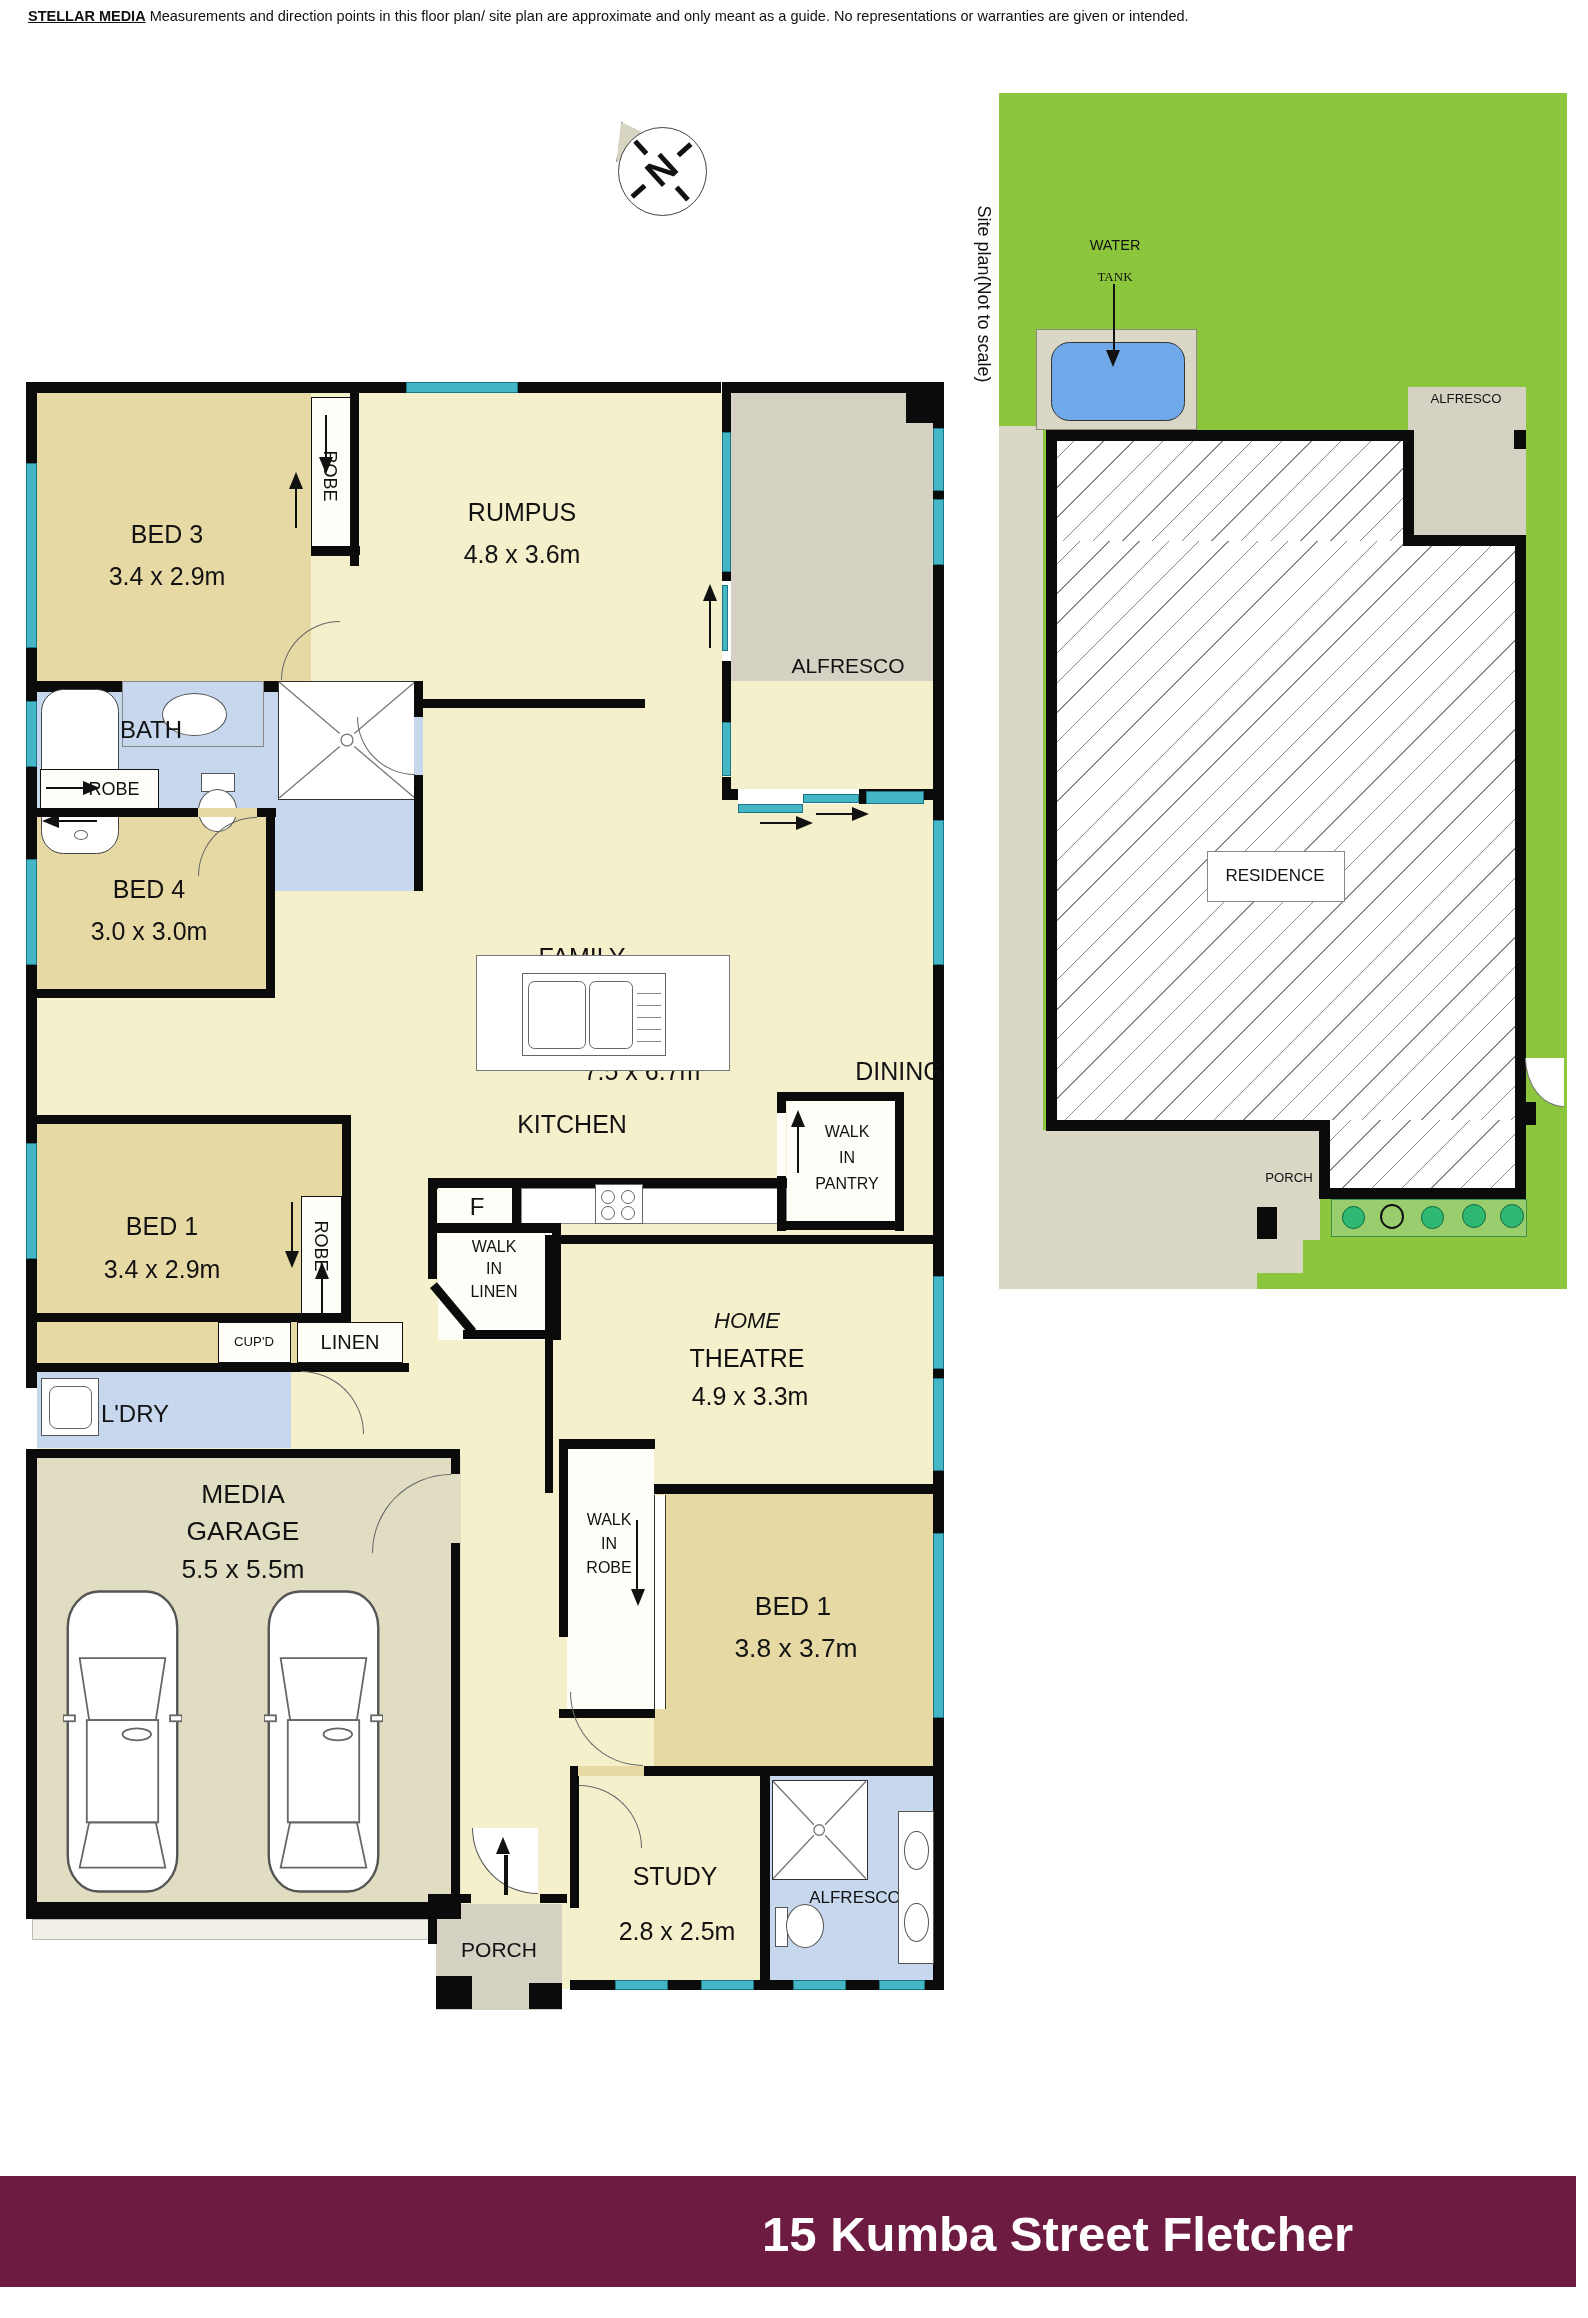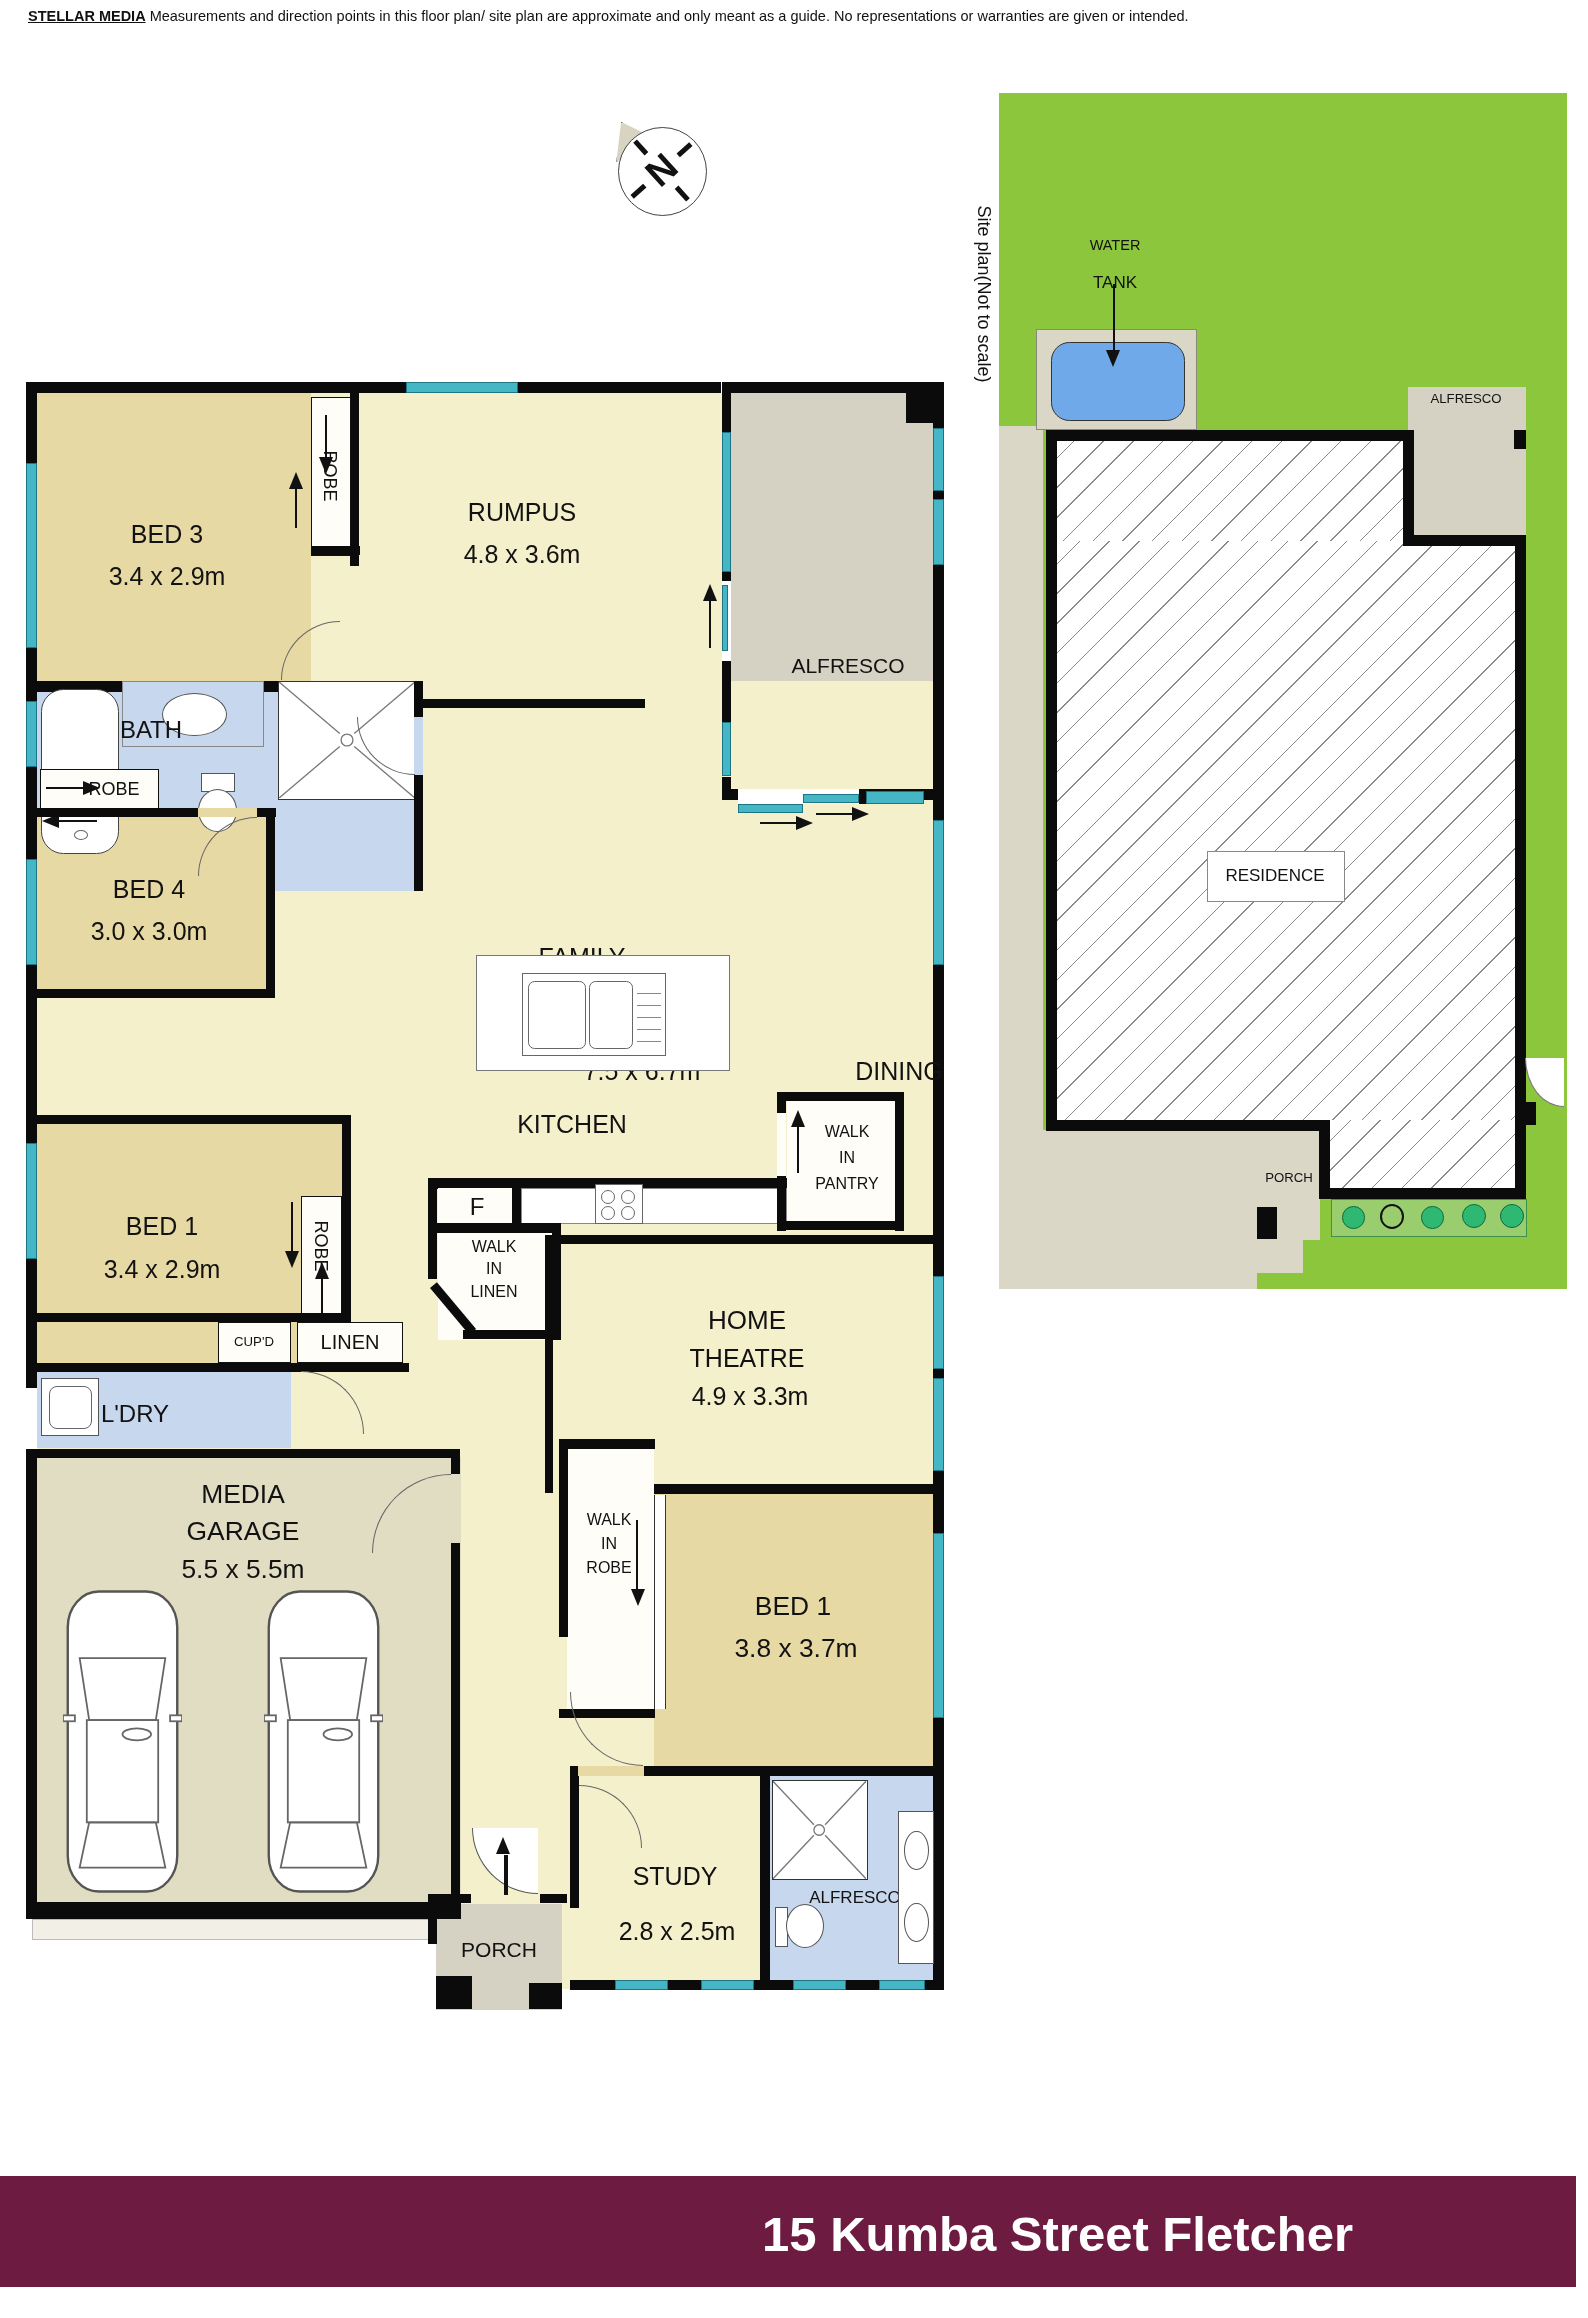--- a/index.html
+++ b/index.html
@@ -58,21 +58,21 @@
     <div class="lbl vtext" style="left:984px;top:294px;font-size:18px;transform:translate(-50%,-50%);">Site plan(Not to scale)</div>
 
     <div class="room" style="left:999px;top:426px;width:44px;height:863px;background:#dbd7c6;"></div>
     <div class="room" style="left:1043px;top:1130px;width:214px;height:159px;background:#dbd7c6;"></div>
     <div class="room" style="left:1257px;top:1130px;width:63px;height:110px;background:#dbd7c6;"></div>
     <div class="room" style="left:1257px;top:1240px;width:46px;height:33px;background:#dbd7c6;"></div>
 
     <div class="room" style="left:1036px;top:329px;width:159px;height:99px;background:#dbd7c6;border:0.7px solid #8a8a7a;"></div>
     <div class="abs" style="left:1051px;top:342px;width:132px;height:77px;background:#6fa9e9;border:1.3px solid #333;border-radius:18.5px;"></div>
     <div class="lbl" style="left:1115px;top:246px;font-size:14.5px;">WATER</div>
-    <div class="lbl" style="left:1115px;top:283px;font-size:17px;">TANK</div>
+    <div class="lbl" style="left:1115px;top:277px;font-size:13px;font-family:Liberation Serif, serif;">TANK</div>
     <div class="shaft" style="left:1113px;top:284px;width:2px;height:66px;"></div>
     <div class="head-down" style="left:1106px;top:350px;"></div>
 
     <div class="room hatch" style="left:1051px;top:435px;width:352px;height:106px;"></div>
     <div class="room hatch" style="left:1051px;top:541px;width:464px;height:580px;"></div>
     <div class="room hatch" style="left:1322px;top:1120px;width:193px;height:73px;"></div>
 
     <div class="room" style="left:1408px;top:387px;width:118px;height:149px;background:#d6d2c3;"></div>
     <div class="lbl" style="left:1466px;top:399px;font-size:13.2px;">ALFRESCO</div>
     <div class="wall" style="left:1514px;top:430px;width:12px;height:18.5px;"></div>
@@ -315,21 +315,21 @@
       <path d="M22 198 L78 198 L86 236 L14 236 Z" fill="none" stroke="#666" stroke-width="1.5"></path>
       <rect x="0" y="108" width="10" height="5" fill="#fff" stroke="#666" stroke-width="1.5"></rect>
       <rect x="90" y="108" width="10" height="5" fill="#fff" stroke="#666" stroke-width="1.5"></rect>
       <ellipse cx="62" cy="124" rx="12" ry="5" fill="none" stroke="#666" stroke-width="1.5"></ellipse>
     </svg>
   </div>
 
   <div class="wall" style="left:545px;top:1235px;width:388px;height:9.3px;"></div>
   <div class="wall" style="left:545px;top:1235px;width:8px;height:258px;"></div>
   <div class="wall" style="left:646px;top:1484px;width:288px;height:10px;"></div>
-  <div class="lbl" style="left:747px;top:1321px;font-size:26px;">HOME</div>
+  <div class="lbl" style="left:747px;top:1321px;font-size:22px;font-style:italic;">HOME</div>
   <div class="lbl" style="left:747px;top:1358px;font-size:25px;">THEATRE</div>
   <div class="lbl" style="left:750px;top:1396px;font-size:25px;">4.9 x 3.3m</div>
 
   <div class="abs" style="left:567px;top:1449px;width:87px;height:264px;background:#fffdf8;"></div>
   <div class="wall" style="left:559px;top:1439px;width:96px;height:10px;"></div>
   <div class="wall" style="left:559px;top:1439px;width:8.6px;height:198px;"></div>
   <div class="wall" style="left:559px;top:1709px;width:96px;height:9.3px;"></div>
   <div class="abs" style="left:654px;top:1495px;width:12px;height:214px;background:#fff;border-left:1.7px solid #333;border-right:1.7px solid #333;box-sizing:border-box;"></div>
   <div class="lbl" style="left:609px;top:1520px;font-size:16px;">WALK</div>
   <div class="lbl" style="left:609px;top:1544px;font-size:16px;">IN</div>

